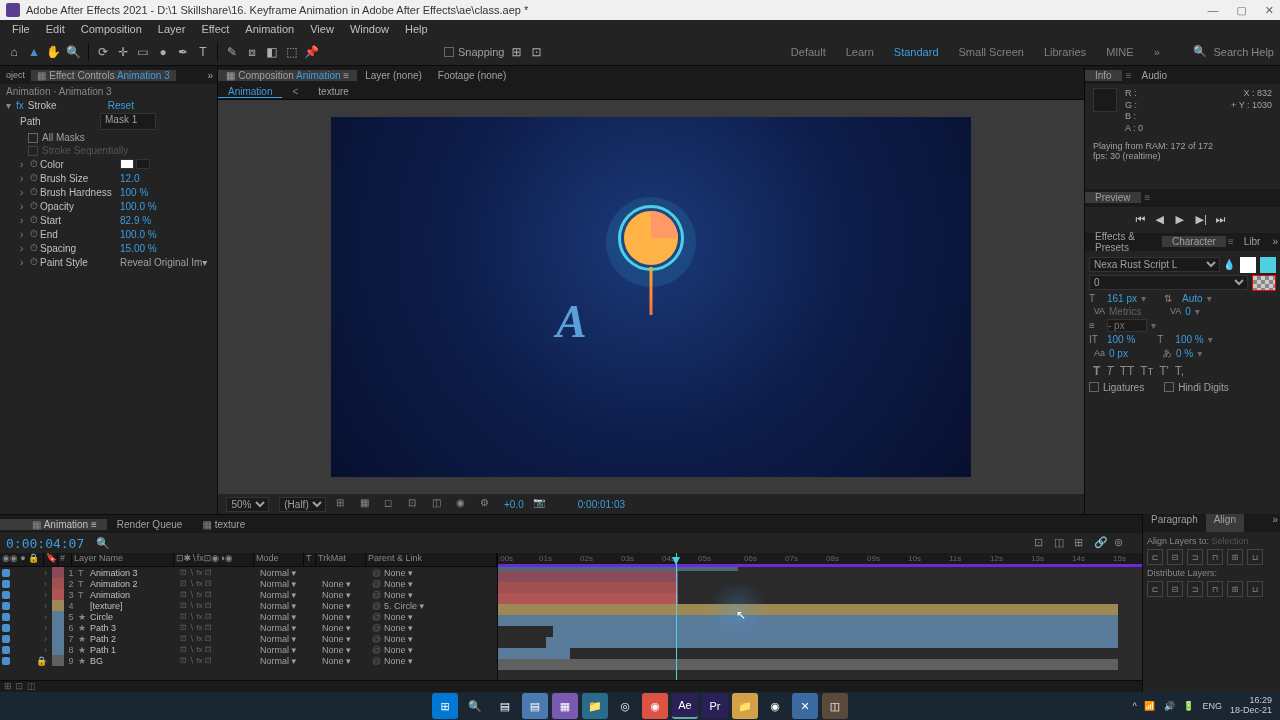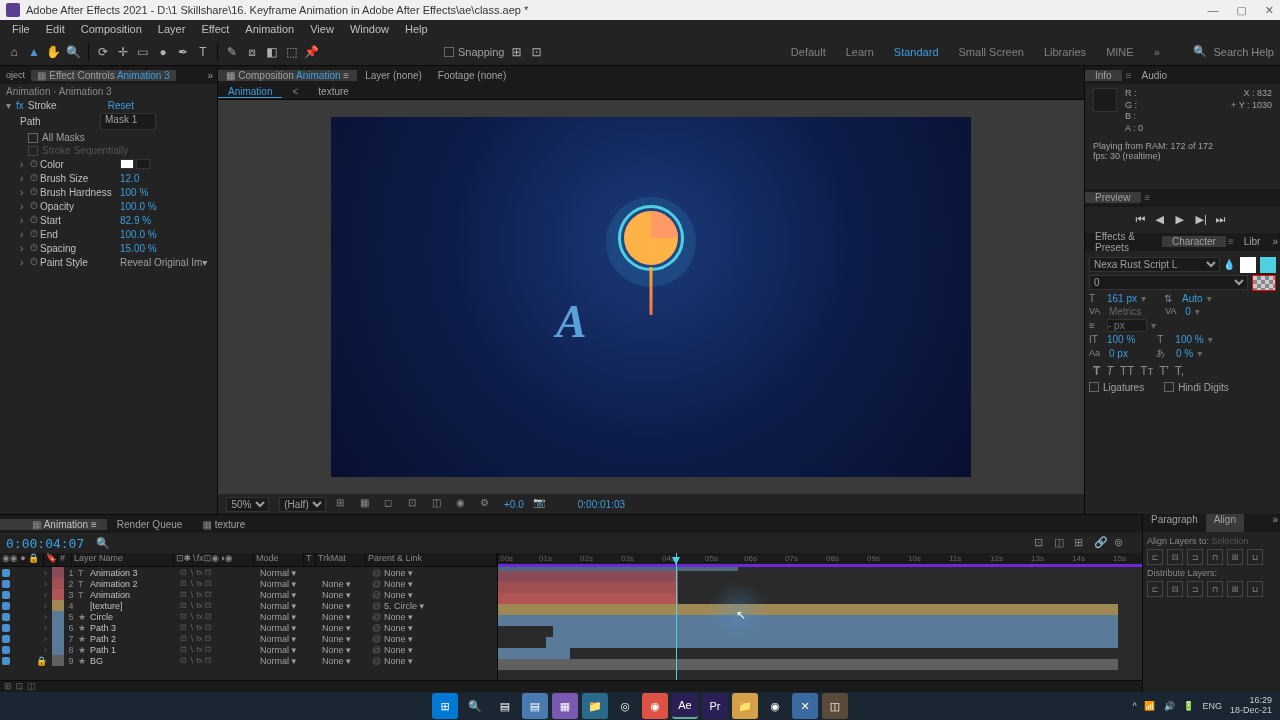--- a/index.html
+++ b/index.html
@@ -63,21 +63,21 @@
 .info-swatch { width: 24px; height: 24px; background: #1a1a1a; border: 1px solid #333; }
 .preview-body { padding: 6px 0; display: flex; justify-content: center; gap: 6px; }
 .preview-body .btn { width: 14px; height: 14px; color: #c0c0c0; }
 .char-body { padding: 4px; font-size: 10px; }
 .char-row { display: flex; align-items: center; gap: 4px; margin: 2px 0; }
 .char-row select, .char-row input { background: #1a1a1a; border: 1px solid #333; color: #a0a0a0; font-size: 10px; }
 .char-row .swatch { width: 16px; height: 16px; }
 .char-row .swatch.white { background: #fff; }
 .char-row .swatch.blue { background: #4dd0e1; }
 .char-row .swatch.checker { background: repeating-conic-gradient(#888 0 25%, #ccc 0 50%) 0 0/8px 8px; border: 1px solid #f00; }
-.char-row .lbl { width: 16px; color: #888; font-size: 9px; }
+.char-row .lbl { width: 16px; color: #888; font-size: 9px; text-align: right; }
 .char-row .val { color: #3b9ee0; }
 .char-row .icon { width: 14px; color: #888; }
 .tt-row { display: flex; gap: 6px; font-family: serif; font-size: 12px; color: #888; padding: 2px 4px; }
 .timeline-panel { height: 178px; background: #232323; border-top: 1px solid #0a0a0a; display: flex; flex-direction: column; }
 .tl-tabs { height: 18px; background: #1a1a1a; display: flex; align-items: center; font-size: 10px; }
 .tl-tabs .tab { padding: 0 10px; color: #a0a0a0; }
 .tl-tabs .tab.active { background: #3a3a3a; color: #c0c0c0; padding-left: 32px; }
 .tl-header { height: 20px; display: flex; align-items: center; padding: 0 6px; }
 .tl-header .timecode { color: #3b9ee0; font-size: 13px; font-family: monospace; }
 .tl-header .search { margin-left: 12px; color: #666; }
@@ -593,21 +593,21 @@
             </div>
           </div>
     </div>
     <div class="tl-right">
       <div class="ruler" id="ruler">
             <span class="tick" style="left: 0px;">:00s</span>
             <span class="tick" style="left: 41px;">01s</span>
             <span class="tick" style="left: 82px;">02s</span>
             <span class="tick" style="left: 123px;">03s</span>
             <span class="tick" style="left: 164px;">04s</span>
-            <span class="tick" style="left: 207px;">05s</span>
+            <span class="tick" style="left: 200px;">05s</span>
             <span class="tick" style="left: 246px;">06s</span>
             <span class="tick" style="left: 287px;">07s</span>
             <span class="tick" style="left: 328px;">08s</span>
             <span class="tick" style="left: 369px;">09s</span>
             <span class="tick" style="left: 410px;">10s</span>
             <span class="tick" style="left: 451px;">11s</span>
             <span class="tick" style="left: 492px;">12s</span>
             <span class="tick" style="left: 533px;">13s</span>
             <span class="tick" style="left: 574px;">14s</span>
             <span class="tick" style="left: 615px;">15s</span>

